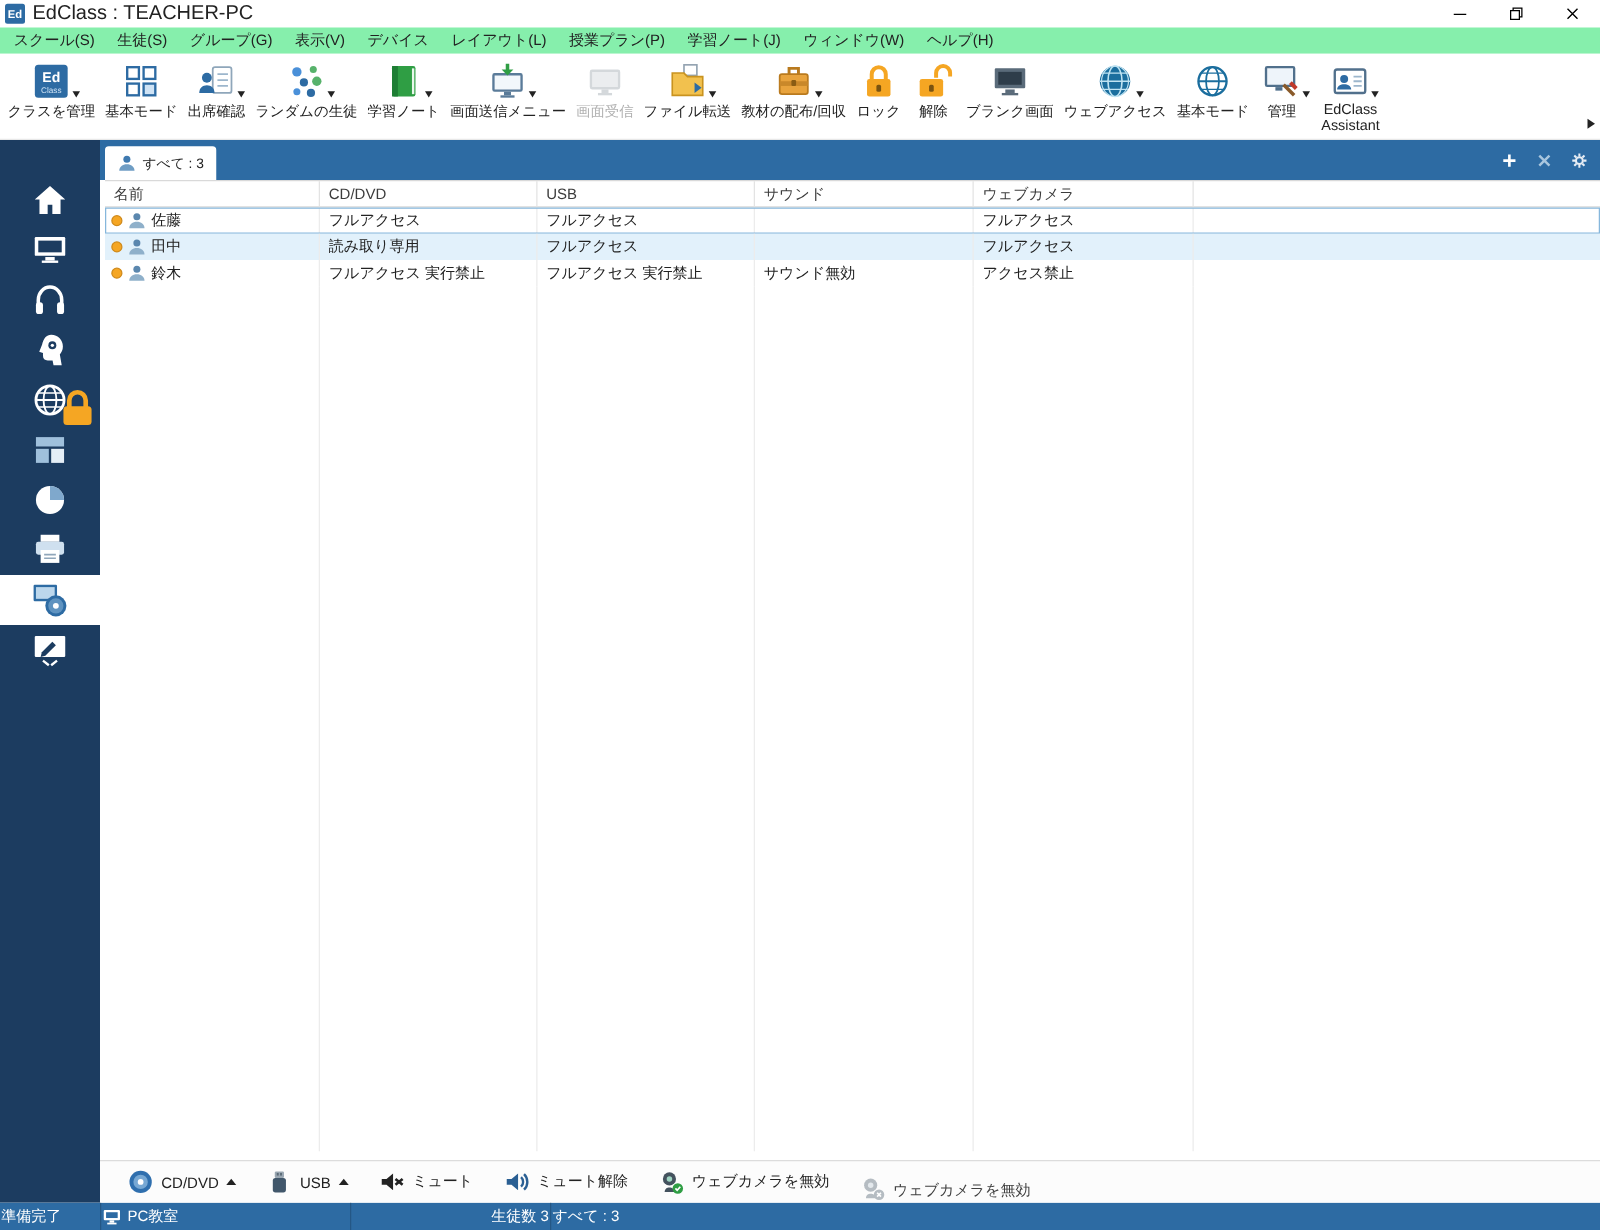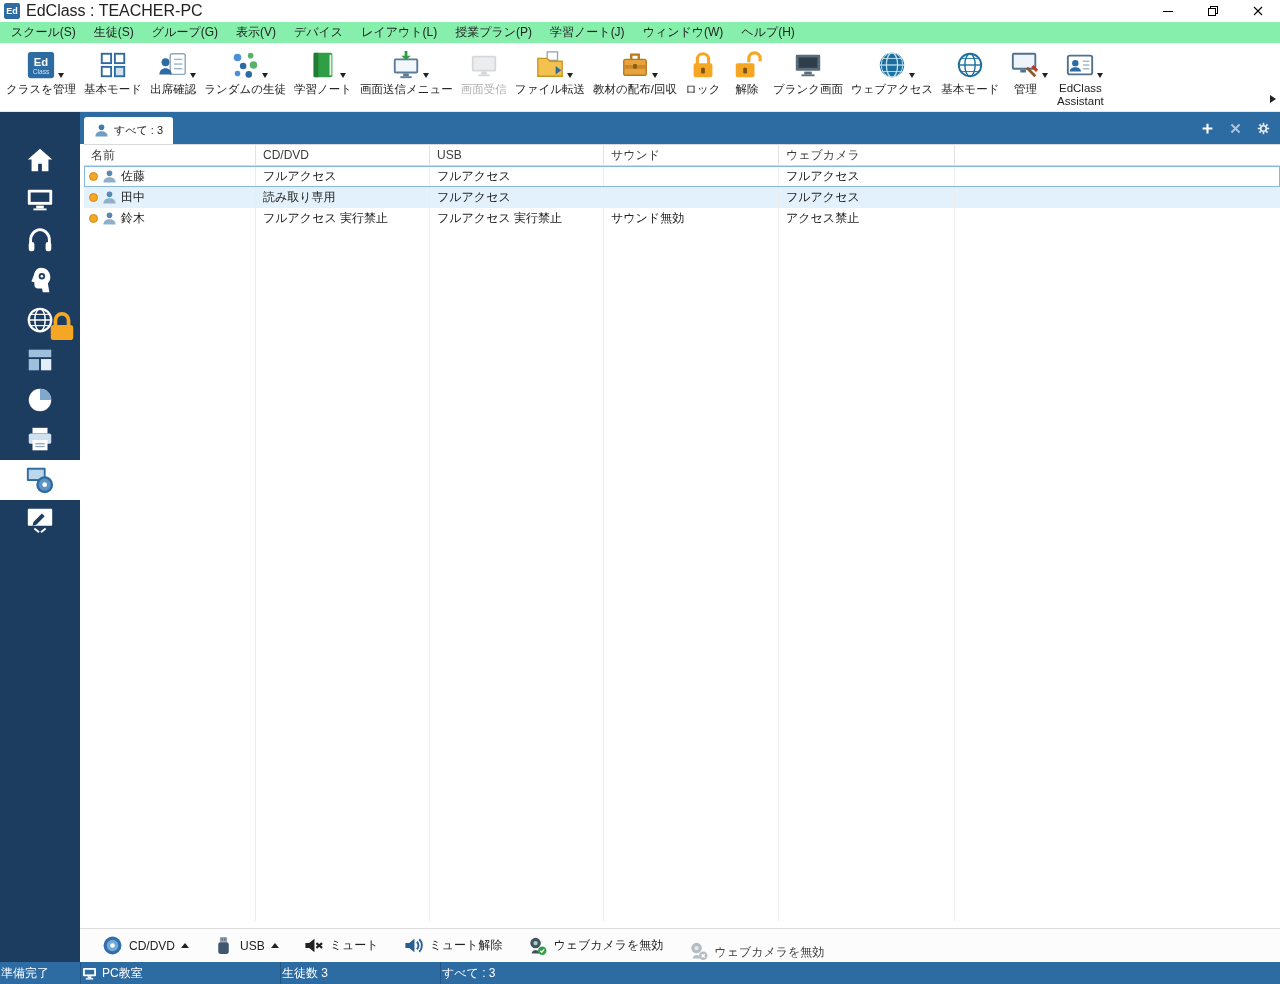--- a/index.html
+++ b/index.html
@@ -66,21 +66,21 @@
   .bb-item { display:flex; align-items:center; gap:6px; padding:0 12px; height:30px; }
   .bb-item svg { width:21px; height:21px; }
   .bb-item.disabled { color:#404040;align-items:flex-end; }
   .up-tri { width:0; height:0; border-left:4px solid transparent; border-right:4px solid transparent; border-bottom:5px solid #222; }
 
   
   .statusbar { height:22px; background:#2d6ba3; color:#fff; display:flex; align-items:center; }
   .sb-sec { display:flex; align-items:center; gap:5px; padding:0 1px; height:100%; }
   .sec-ready { width:80px; }
   .sec-room { width:200px; border-left:1px solid rgba(0,0,0,.18); }
-  .sec-count { width:160px; border-left:1px solid rgba(0,0,0,.18); }
+  .sec-count { width:160px; border-left:1px solid rgba(0,0,0,.18);justify-content:flex-end; }
   .sec-sel { border-left:1px solid rgba(0,0,0,.18); }
   .sb-sec svg { width:15px; height:13px; }
 </style>
 </head>
 <body>
 
 <div class="titlebar">
   <span class="app-logo">Ed</span>
   <span class="app-title">EdClass : TEACHER-PC</span>
   <div class="win-controls">

